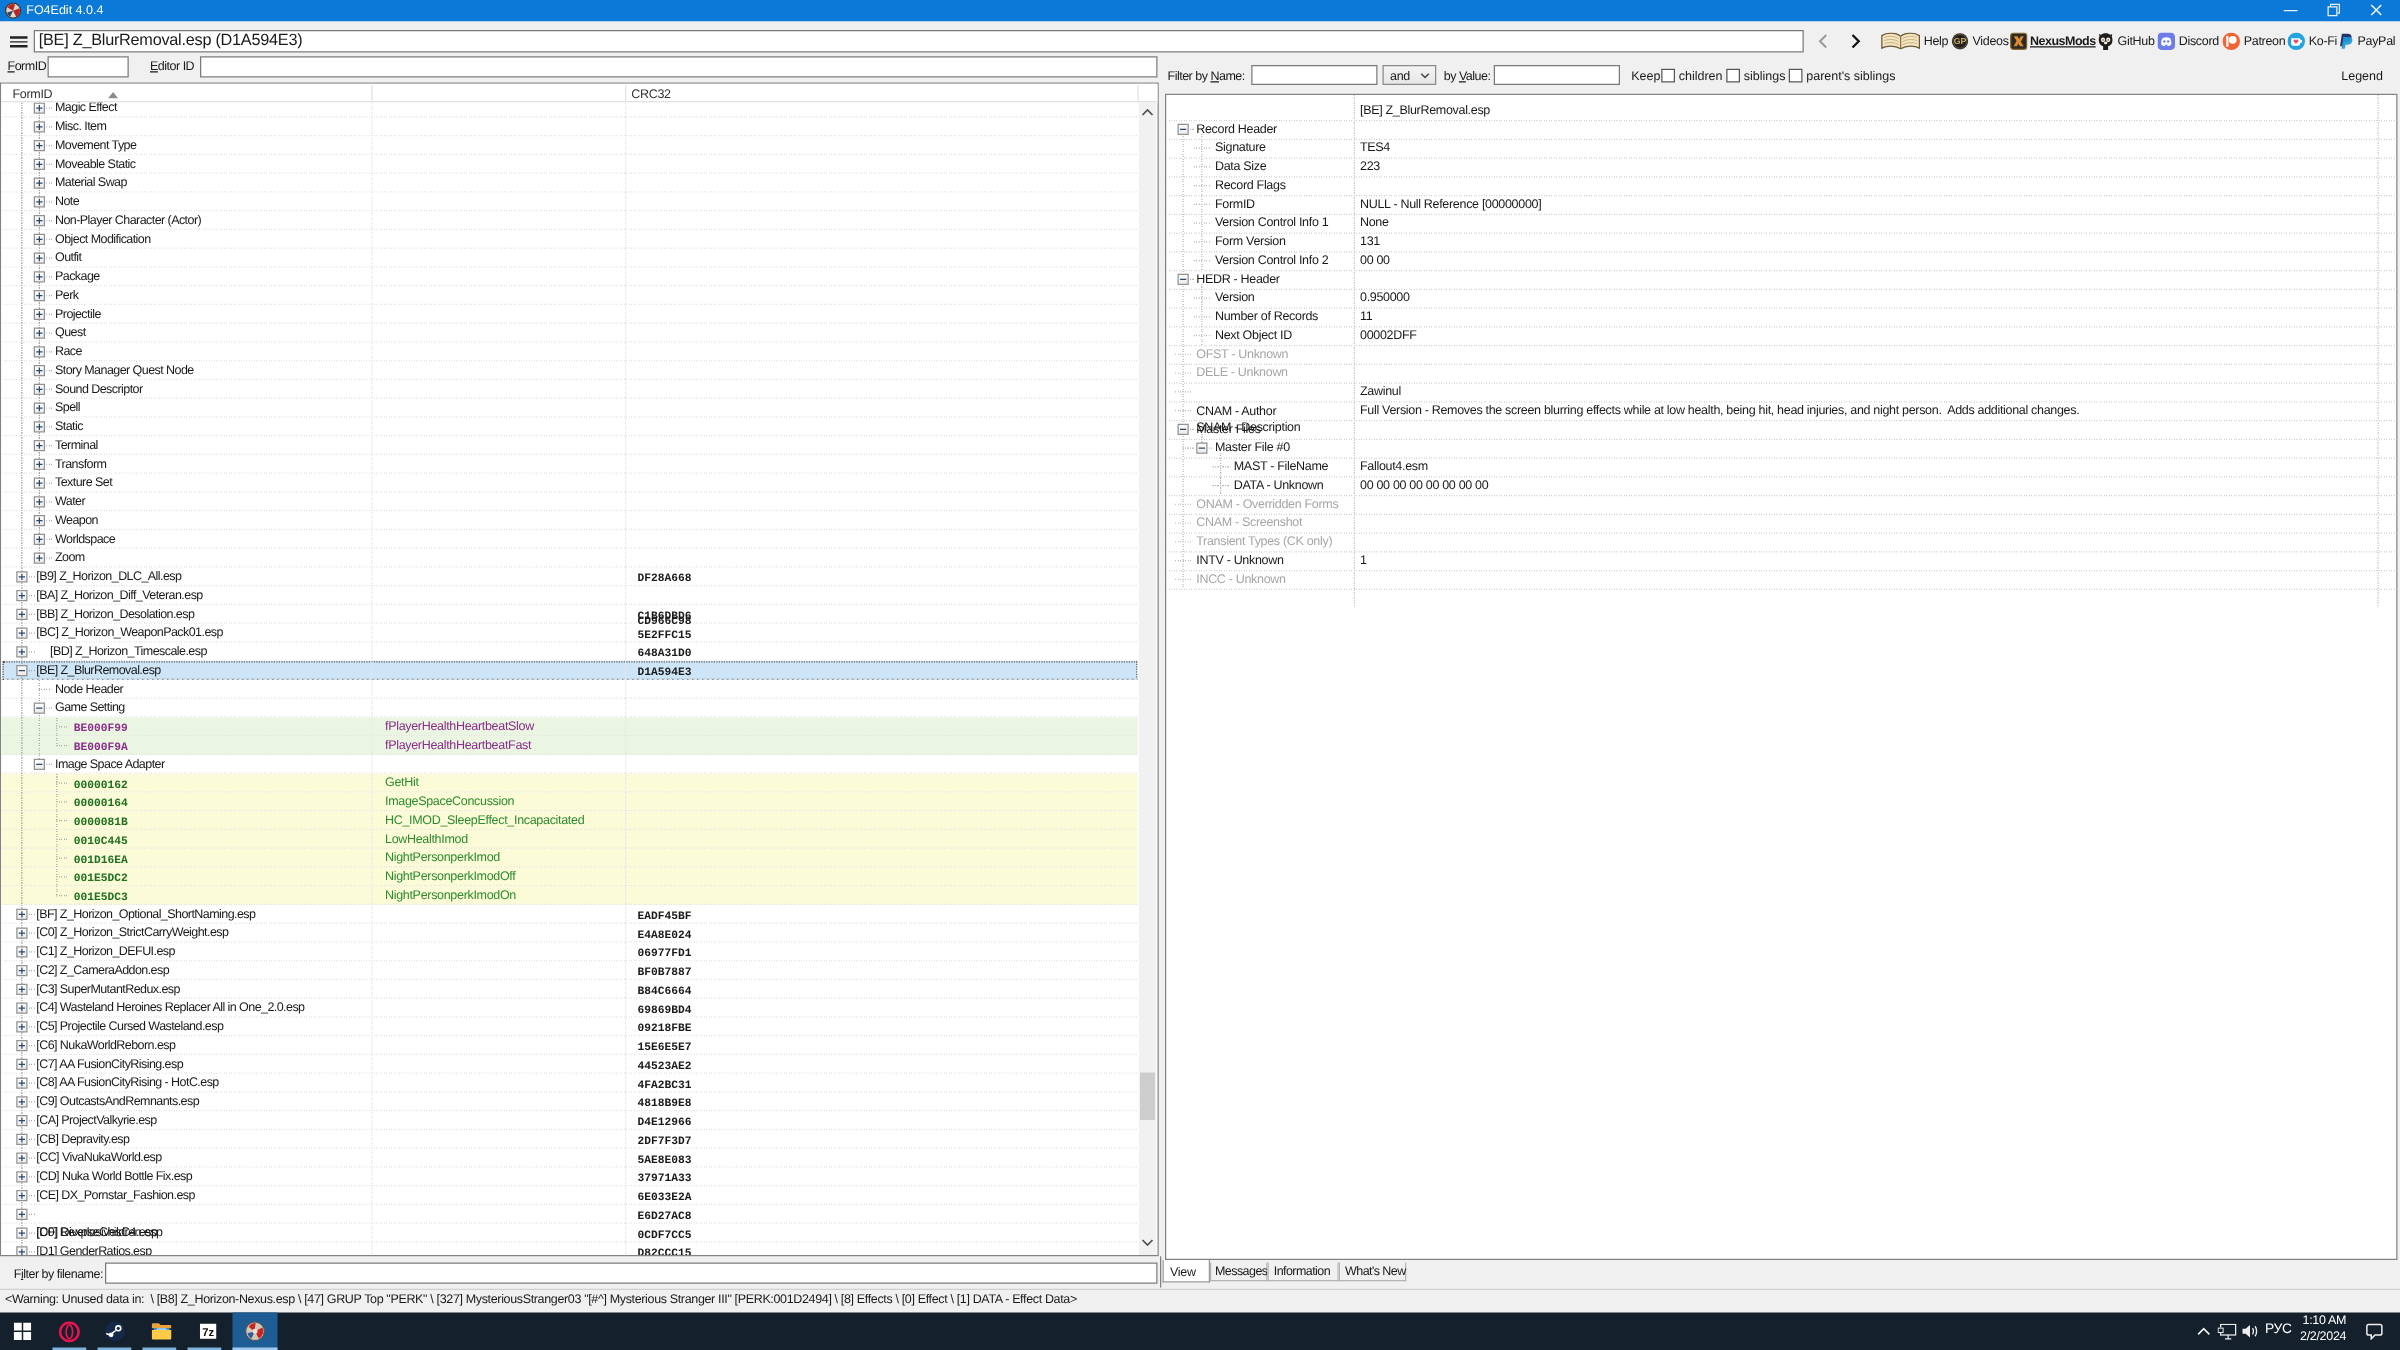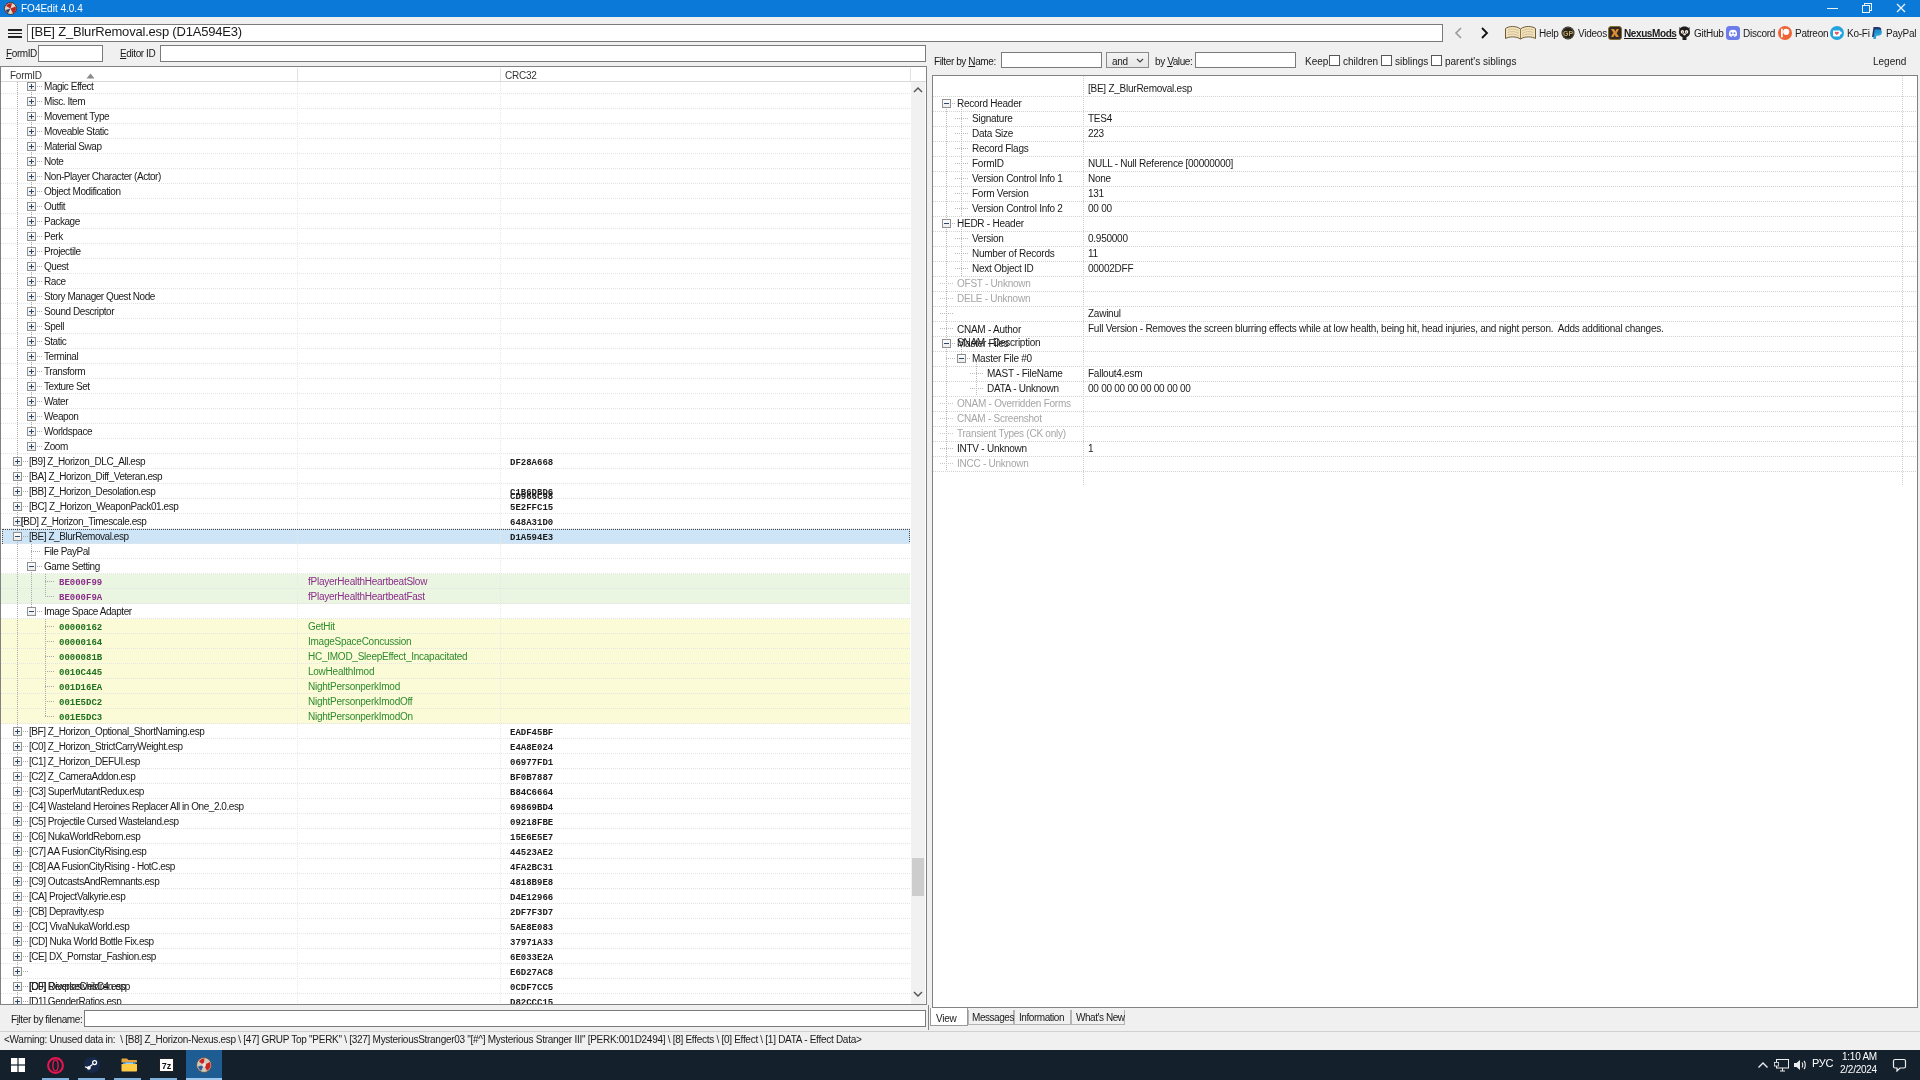--- a/index.html
+++ b/index.html
@@ -365,28 +365,28 @@
       <b></b>
     </div>
 <div class="dot-h" style="--c:#a8a8a8;left:22px;top:424px;width:5px;"></div>
 <div class="txt" style="left:28px;top:419px;letter-spacing:-0.45px;">[BC] Z_Horizon_WeaponPack01.esp</div>
 <div class="txt mono" style="left:509px;top:420px;">5E2FFC15</div>
 <div class="ebox plus" style="left:12px;top:435px;">
       <i></i>
       <b></b>
     </div>
 <div class="dot-h" style="--c:#a8a8a8;left:22px;top:439px;width:5px;"></div>
-<div class="txt" style="left:20px;top:434px;letter-spacing:-0.45px;">[BD] Z_Horizon_Timescale.esp</div>
+<div class="txt" style="left:39px;top:434px;letter-spacing:-0.45px;">[BD] Z_Horizon_Timescale.esp</div>
 <div class="txt mono" style="left:509px;top:435px;">648A31D0</div>
 <div class="ebox" style="left:12px;top:450px;"><i></i><b></b></div>
 <div class="dot-h" style="--c:#a8a8a8;left:22px;top:454px;width:5px;"></div>
 <div class="txt" style="left:28px;top:449px;letter-spacing:-0.45px;">[BE] Z_BlurRemoval.esp</div>
 <div class="txt mono" style="left:509px;top:450px;">D1A594E3</div>
 <div class="dot-h" style="--c:#a8a8a8;left:30px;top:469px;width:10px;"></div>
-<div class="txt" style="left:43px;top:464px;letter-spacing:-0.45px;">File PayPal</div>
+<div class="txt" style="left:43px;top:464px;letter-spacing:-0.45px;">Node Header</div>
 <div class="ebox" style="left:26px;top:480px;"><i></i><b></b></div>
 <div class="dot-h" style="--c:#a8a8a8;left:36px;top:484px;width:6px;"></div>
 <div class="txt" style="left:43px;top:479px;letter-spacing:-0.45px;">Game Setting</div>
 <div class="dot-h" style="--c:#a8a8a8;left:44px;top:499px;width:10px;"></div>
 <div class="txt mono" style="left:58px;top:495px;color:#8b2d8b;">BE000F99</div>
 <div class="txt" style="left:307px;top:494px;color:#8b2d8b;">fPlayerHealthHeartbeatSlow</div>
 <div class="dot-h" style="--c:#a8a8a8;left:44px;top:514px;width:10px;"></div>
 <div class="txt mono" style="left:58px;top:510px;color:#8b2d8b;">BE000F9A</div>
 <div class="txt" style="left:307px;top:509px;color:#8b2d8b;">fPlayerHealthHeartbeatFast</div>
 <div class="ebox" style="left:26px;top:525px;"><i></i><b></b></div>

